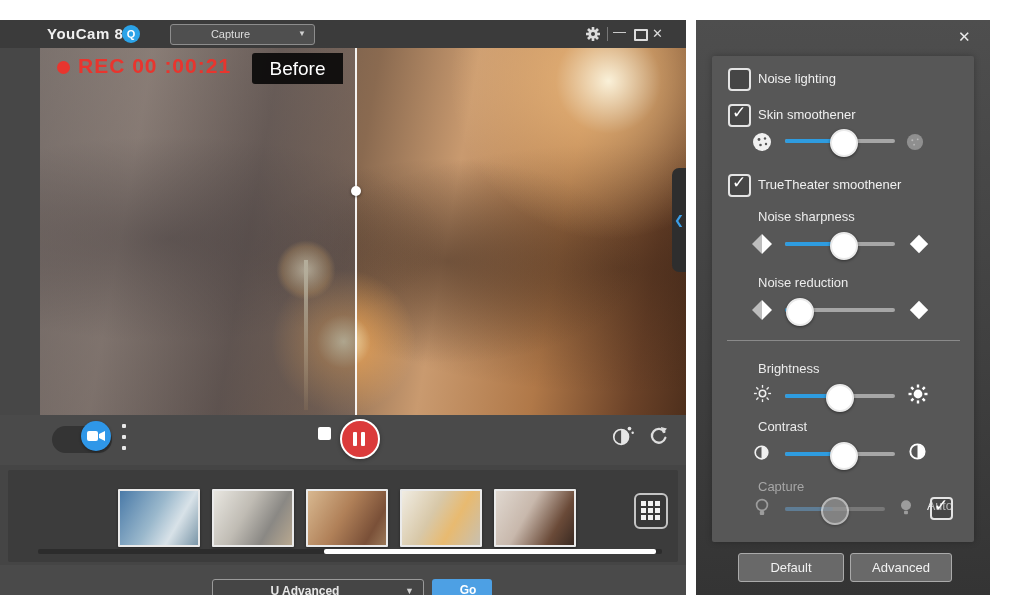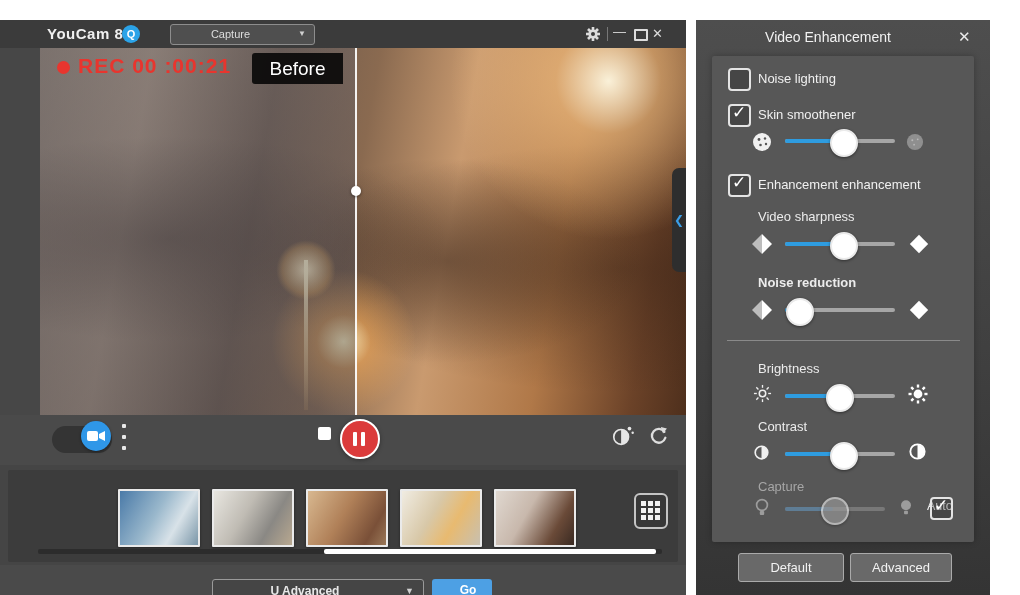--- a/index.html
+++ b/index.html
@@ -224,21 +224,20 @@
       </div>
       <div class="abs go-btn">Go</div>
     </div>
     <div class="abs resize-grip">
       <i style="left:2px;top:10px;width:12px;"></i>
         <i style="left:7px;top:11px;width:7px;"></i>
     </div>
   </div>
 
   <div id="panel" class="abs">
-    <div class="abs panel-title">Video Enhancement</div>
     <div class="abs panel-close">✕</div>
 
     <div id="card" class="abs">
 
       <div class="abs checkbox" style="left:16px;top:12px;">
         </div>
       <div class="abs row-label" style="left:46px;top:15px;">Noise lighting</div>
 
       <div class="abs checkbox checked" style="left:16px;top:48px;">
         <span class="check">✓</span>
@@ -263,41 +262,41 @@
           <circle cx="10" cy="10" r="9" fill="#8f8f8f"></circle>
           <circle cx="7" cy="8" r="1.1" fill="#b8b8b8"></circle>
             <circle cx="13" cy="7" r="1" fill="#b8b8b8"></circle>
             <circle cx="9" cy="13" r="1" fill="#b8b8b8"></circle>
         </svg>
       </div>
 
       <div class="abs checkbox checked" style="left:16px;top:118px;">
         <span class="check">✓</span>
         </div>
-      <div class="abs row-label" style="left:46px;top:121px;">Enhancement enhancement</div>
-
-      <div class="abs sub-label" style="left:46px;top:153px;">Video sharpness</div>
+      <div class="abs row-label" style="left:46px;top:121px;">TrueTheater smoothener</div>
+
+      <div class="abs sub-label" style="left:46px;top:153px;">Noise sharpness</div>
       <div class="abs" style="left:38px;top:176px;">
         <svg class="ico" width="24" height="24" viewBox="0 0 24 24">
           <polygon points="12,2 2,12 12,22" fill="#bdbdbd"></polygon>
             <polygon points="12,2 22,12 12,22" fill="#ffffff"></polygon>
         </svg>
       </div>
       <div class="slider" style="left: 73px; top: 175px; width: 110px; --val: 52%;">
         <div class="track"></div>
         <div class="fill"></div>
         <div class="thumb"></div>
       </div>
       <div class="abs" style="left:196px;top:177px;">
         <svg class="ico" width="22" height="22" viewBox="0 0 24 24">
             <polygon points="12,2 22,12 12,22 2,12" fill="#ffffff"></polygon>
           </svg>
       </div>
 
-      <div class="abs sub-label" style="left:46px;top:219px;font-weight:bold;">Noise reduction</div>
+      <div class="abs sub-label" style="left:46px;top:219px;">Noise reduction</div>
       <div class="abs" style="left:38px;top:242px;">
         <svg class="ico" width="24" height="24" viewBox="0 0 24 24">
           <polygon points="12,2 2,12 12,22" fill="#bdbdbd"></polygon>
             <polygon points="12,2 22,12 12,22" fill="#ffffff"></polygon>
         </svg>
       </div>
       <div class="slider" style="left: 73px; top: 241px; width: 110px; --val: 12%;">
         <div class="track"></div>
         <div class="fill"></div>
         <div class="thumb"></div>

